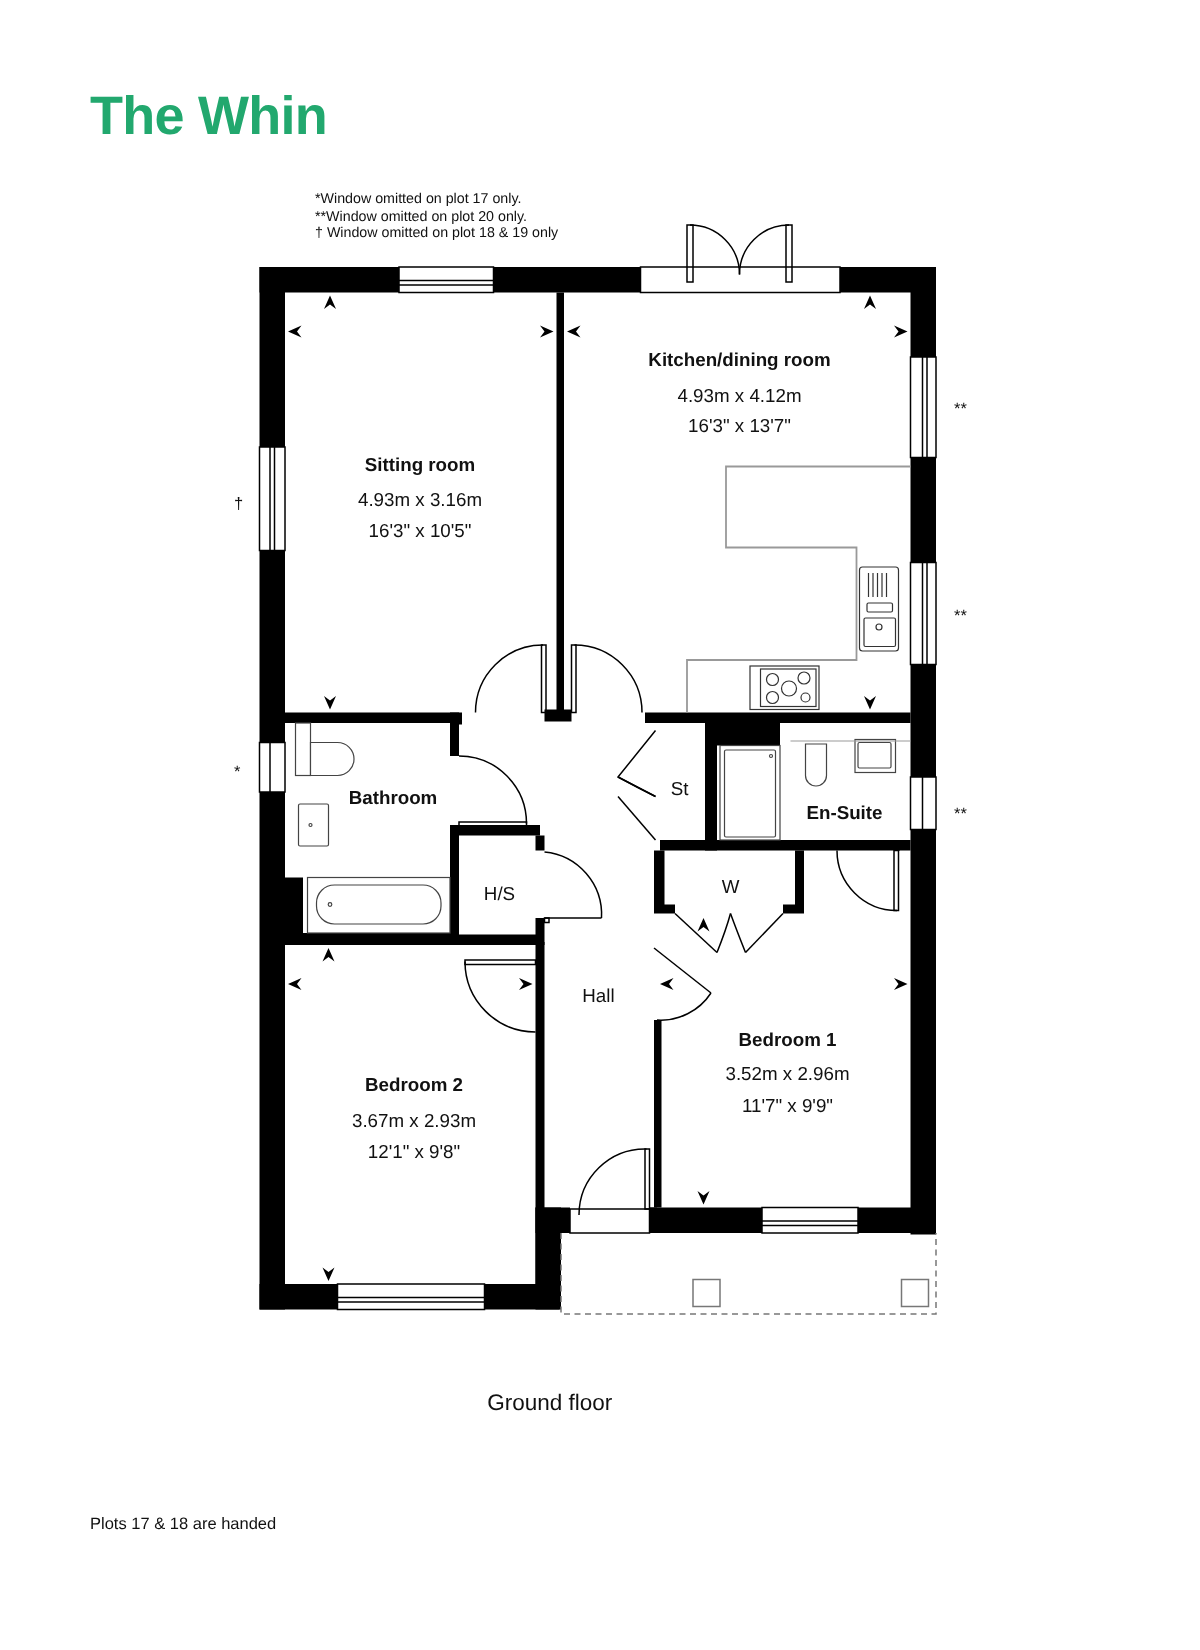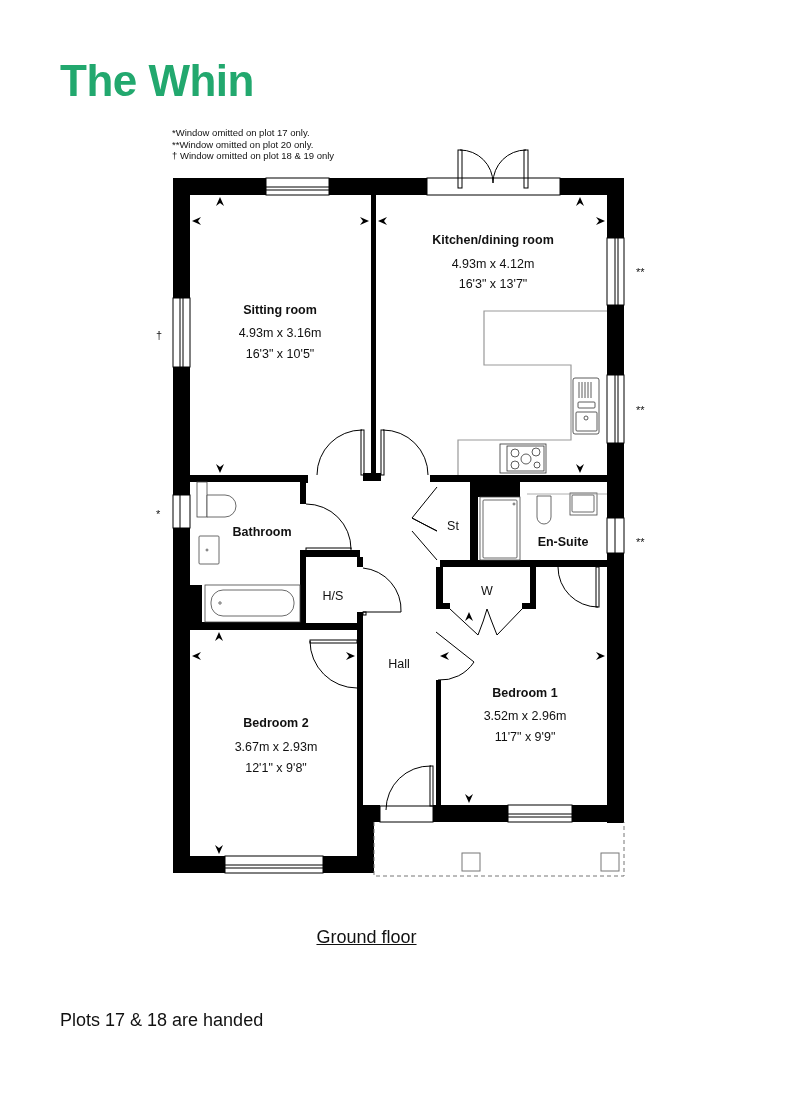--- a/index.html
+++ b/index.html
@@ -1,22 +1,22 @@
 <!DOCTYPE html>
 <html><head>
 <meta charset="utf-8">
 <style>
   html, body { margin: 0; padding: 0; background: #ffffff; }
   body { width: 800px; height: 1100px; position: relative; overflow: hidden; font-family: "Liberation Sans", sans-serif; color: #111; }
-  .title { position: absolute; left: 60px; top: 56px; font-size: 44px; font-weight: 700; color: #22a86e; letter-spacing: -0.5px; margin: 0; }
+  .title { position: absolute; left: 60px; top: 56px; font-size: 36px; font-weight: 700; color: #22a86e; letter-spacing: -0.5px; margin: 0; }
   .notes { position: absolute; left: 172px; top: 127px; font-size: 9.5px; line-height: 11.5px; color: #111; }
-  .notes div { white-space: nowrap; }
+  .notes div { white-space: nowrap; margin-left: 38px; }
   .plan { position: absolute; left: 0; top: 0; }
-  .floor-label { position: absolute; left: 0; width: 733px; top: 927px; text-align: center; font-size: 18px; color: #111; text-decoration: underline; }
-  .handed { position: absolute; left: 60px; top: 1010px; font-size: 18px; color: #111; }
+  .floor-label { position: absolute; left: 0; width: 733px; top: 927px; text-align: center; font-size: 15px; color: #111; }
+  .handed { position: absolute; left: 60px; top: 1010px; font-size: 11px; color: #111; }
   .room-name { font-family: "Liberation Sans", sans-serif; font-weight: 700; font-size: 12.5px; fill: #111; }
   .room-dim { font-family: "Liberation Sans", sans-serif; font-size: 12.5px; fill: #111; }
   .small { font-family: "Liberation Sans", sans-serif; font-size: 12.5px; fill: #111; }
   .mark { font-family: "Liberation Sans", sans-serif; font-size: 11px; fill: #111; }
 </style>
 </head>
 <body>
 
 <h1 class="title">The Whin</h1>
 

